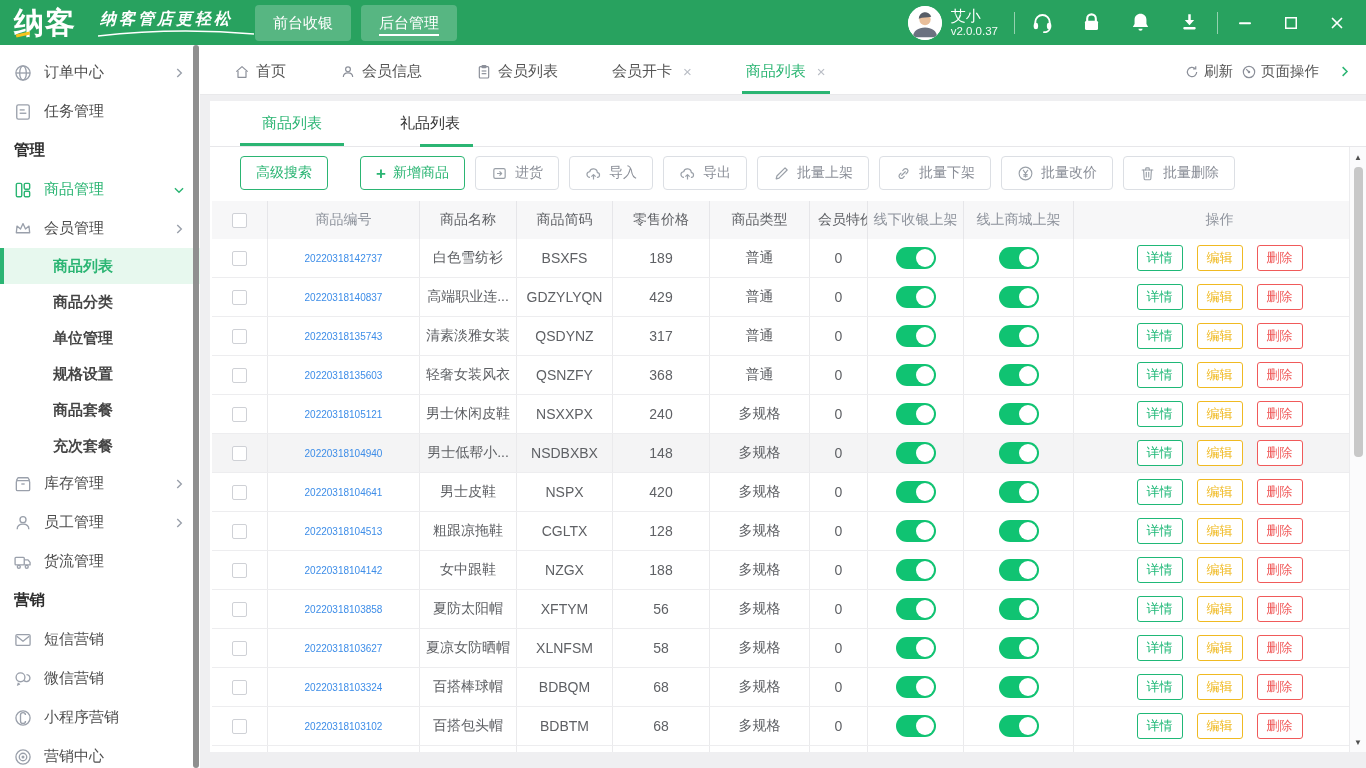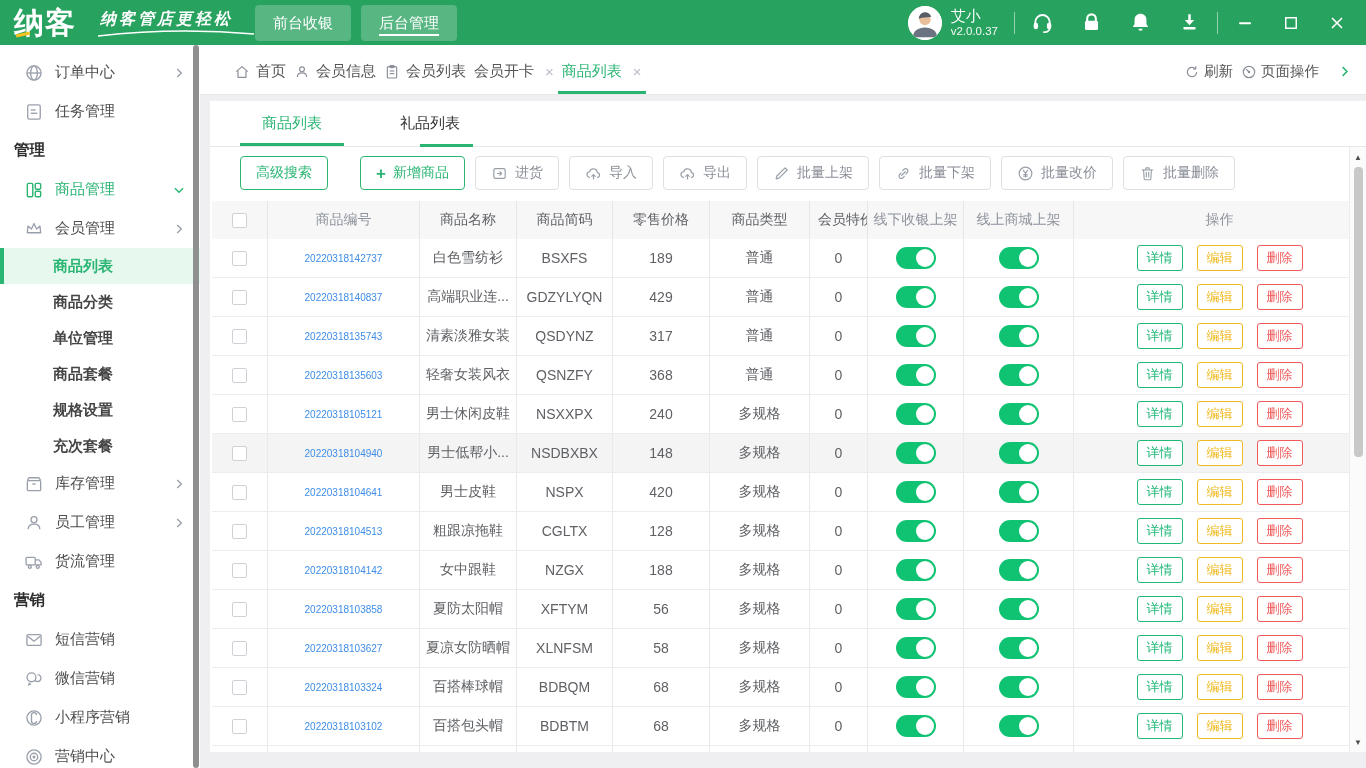--- a/index.html
+++ b/index.html
@@ -29,33 +29,33 @@
   .tb-icon { width:23px; height:23px; color:#fff; cursor:pointer; }
   .win-controls { display:flex; align-items:center; gap:28px; margin:0 6px 0 2px; }
   .win-icon { width:18px; height:18px; color:#fff; cursor:pointer; }
 
   
   .main { display:flex; height:723px; }
 
   
   .sidebar { width:200px; background:#fff; position:relative; padding-top:8px; overflow:hidden; flex:none; }
   .sb-scrollbar { position:absolute; top:0; right:1px; width:6px; height:100%; background:#8f8f8f; border-radius:3px; }
-  .sb-item { height:39px; display:flex; align-items:center; gap:11px; padding:0 14px 0 24px; font-size:15px; color:#4d4d4d; cursor:pointer; }
+  .sb-item { height:39px; display:flex; align-items:center; gap:11px; padding:0 14px 0 13px; font-size:15px; color:#4d4d4d; cursor:pointer; }
   .sb-icon { width:20px; height:20px; color:#9aa0ab; flex:none; }
   .sb-chev { width:14px; height:14px; margin-left:auto; color:#9aa0ab; }
   .sb-item.expanded, .sb-item.expanded .sb-icon, .sb-item.expanded .sb-chev { color:#2bb573; }
   .sb-section { height:39px; display:flex; align-items:center; padding:0 14px; font-size:15.5px; font-weight:bold; color:#2f2f2f; }
   .sb-sub { height:36px; display:flex; align-items:center; padding-left:53px; font-size:15px; color:#454545; font-weight:600; cursor:pointer; }
   .sb-sub.active { background:#e7f8ee; color:#2bb573; border-left:4px solid #2bb573; padding-left:49px; }
 
   
   .content { flex:1; display:flex; flex-direction:column; min-width:0; }
 
   
-  .tabbar { height:50px; background:#fff; border-bottom:1px solid #e9e9eb; display:flex; align-items:center; padding:4px 14px 0 30px; }
+  .tabbar { height:50px; background:#fff; border-bottom:1px solid #e9e9eb; display:flex; align-items:center; padding:4px 14px 0 30px; column-gap:46px; }
   .tab { height:100%; display:flex; align-items:center; gap:6px; font-size:15px; color:#555; cursor:pointer; padding:0 4px; }
   .tab-icon { width:16px; height:16px; color:#8c909a; }
   .tab.active { color:#2bb573; box-shadow:inset 0 -3px 0 #2bb573; }
   .tab-close { color:#b9bdc5; font-size:15px; margin-left:5px; line-height:1; }
   .tabbar-actions { margin-left:auto; display:flex; align-items:center; gap:8px; color:#555; }
   .tb-action { display:flex; align-items:center; gap:4px; font-size:14.5px; cursor:pointer; }
   .action-icon { width:16px; height:16px; color:#8c909a; }
   .action-chev { width:15px; height:15px; color:#2bb573; margin-left:10px; cursor:pointer; }
 
   
@@ -207,22 +207,22 @@
         <path d="M4 16.5 L4.8 8.5 L9 12 L12 5.5 L15 12 L19.2 8.5 L20 16.5 Z"></path>
       </svg>
       <span>会员管理</span>
       <svg class="sb-chev" viewBox="0 0 24 24" fill="none" stroke="currentColor" stroke-width="2.4">
           <polyline points="9,5 16,12 9,19"></polyline>
         </svg>
     </div>
     <div class="sb-sub active">商品列表</div>
     <div class="sb-sub">商品分类</div>
     <div class="sb-sub">单位管理</div>
+    <div class="sb-sub">规格设置</div>
     <div class="sb-sub">商品套餐</div>
-    <div class="sb-sub">规格设置</div>
     <div class="sb-sub">充次套餐</div>
     <div class="sb-item">
       <svg class="sb-icon" viewBox="0 0 24 24" fill="none" stroke="currentColor" stroke-width="1.6" stroke-linejoin="round">
         <rect x="4" y="8" width="16" height="12" rx="1.5"></rect>
           <path d="M4 8 L6 4.5 h12 L20 8"></path>
           <line x1="10" y1="12" x2="14" y2="12"></line>
       </svg>
       <span>库存管理</span>
       <svg class="sb-chev" viewBox="0 0 24 24" fill="none" stroke="currentColor" stroke-width="2.4">
           <polyline points="9,5 16,12 9,19"></polyline>

